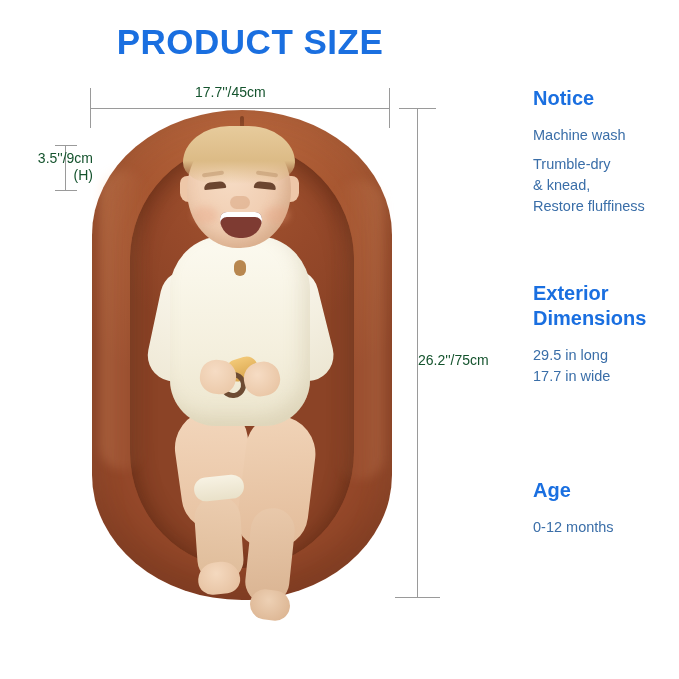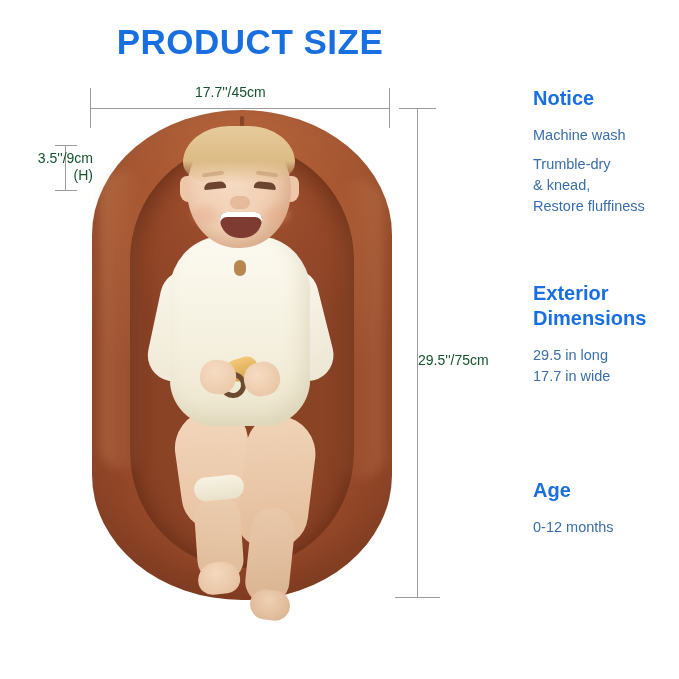--- a/index.html
+++ b/index.html
@@ -359,21 +359,21 @@
   </div>
 
   <div class="dim-line width-line"></div>
   <div class="dim-line width-tick-l"></div>
   <div class="dim-line width-tick-r"></div>
   <div class="dim-label label-width">17.7''/45cm</div>
 
   <div class="dim-line height-line"></div>
   <div class="dim-line height-cap-top"></div>
   <div class="dim-line height-cap-bot"></div>
-  <div class="dim-label label-height">29.5''/75cm</div>
+  <div class="dim-label label-height">26.2''/75cm</div>
 
   <div class="dim-line hbar-line"></div>
   <div class="dim-line hbar-cap-top"></div>
   <div class="dim-line hbar-cap-bot"></div>
   <div class="dim-label label-h">
     <div>3.5''/9cm</div>
     <div>(H)</div>
   </div>
 
   <div class="block-notice info-block">

